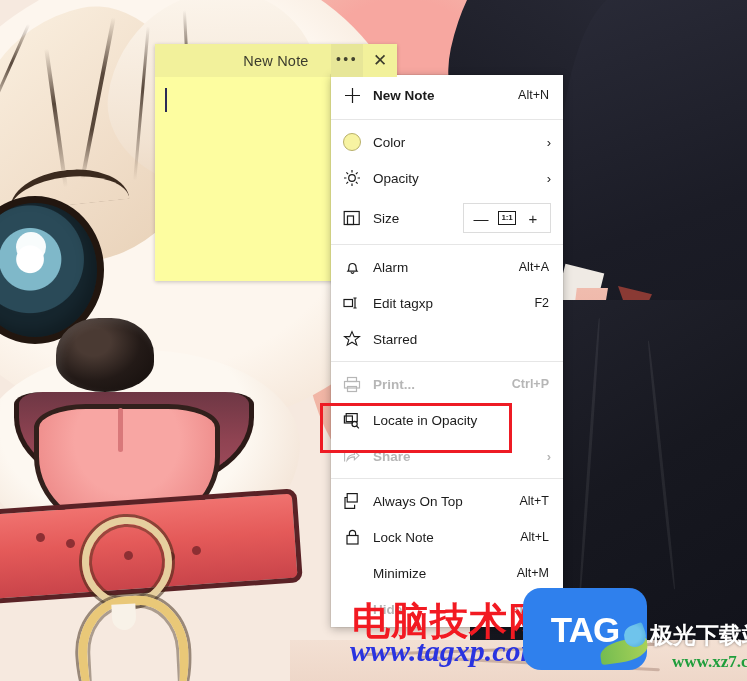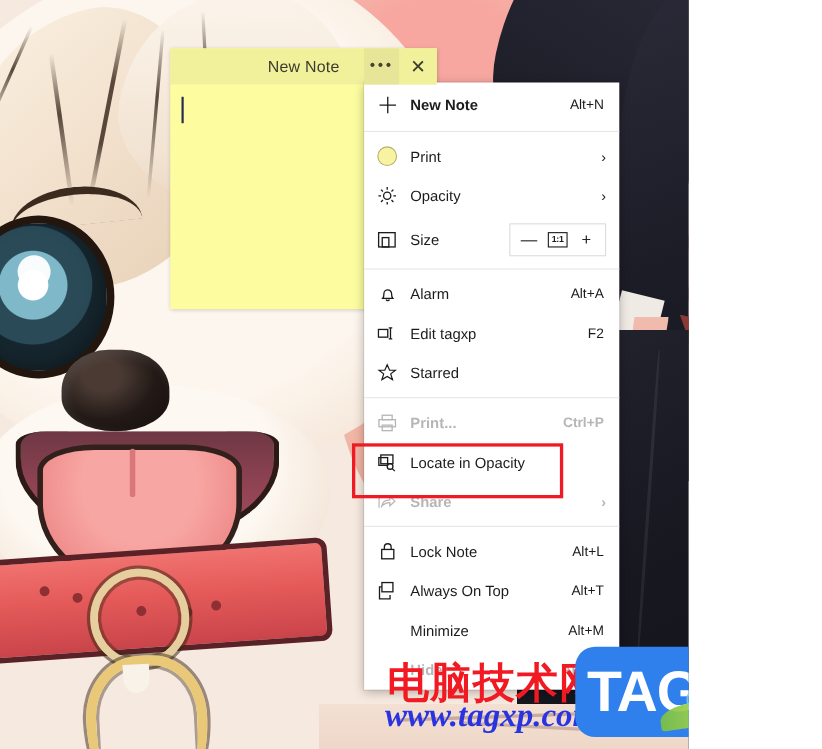--- a/index.html
+++ b/index.html
@@ -5,21 +5,21 @@
   html, body {
     margin: 0;
     padding: 0;
     background: #ffffff;
   }
   body {
     font-family: "Liberation Sans", sans-serif;
   }
   #screen {
     position: relative;
-    width: 626px;
+    width: 747px;
     height: 681px;
     overflow: hidden;
     background: #f6e9df;
   }
 
   
   .bg-layer {
     position: absolute;
     inset: 0;
     overflow: hidden;
@@ -474,21 +474,21 @@
     background: #2f80ed;
     border-radius: 18px;
     z-index: 9;
     display: flex;
     align-items: center;
     justify-content: center;
   }
   .wm-tag-text {
     color: #ffffff;
     font-family: "Liberation Sans", sans-serif;
-    font-size: 52px;
+    font-size: 35px;
     font-weight: bold;
     letter-spacing: -1px;
     line-height: 1;
   }
   .wm-jg {
     position: absolute;
     left: 624px; top: 620px;
     z-index: 9;
     display: flex;
     align-items: center;
@@ -610,21 +610,21 @@
       </span>
       <span class="mi-label">New Note</span>
       <span class="mi-accel">Alt+N</span>
     </div>
     <div class="sep"></div>
 
     <div class="mi">
       <span class="mi-icon">
           <span class="color-swatch"></span>
         </span>
-      <span class="mi-label">Print</span>
+      <span class="mi-label">Color</span>
       <span class="mi-chev">›</span>
     </div>
     <div class="mi">
       <span class="mi-icon">
         <svg width="18" height="18" viewBox="0 0 18 18">
           <circle cx="9" cy="9" r="3.3" stroke="#1b1b1b" stroke-width="1.2" fill="none"></circle>
           <g stroke="#1b1b1b" stroke-width="1.2">
             <path d="M9 1v2.4M9 14.6V17M1 9h2.4M14.6 9H17M3.4 3.4l1.7 1.7M12.9 12.9l1.7 1.7M14.6 3.4l-1.7 1.7M5.1 12.9l-1.7 1.7"></path>
           </g>
         </svg>
@@ -706,37 +706,37 @@
           <path d="M1.6 2.5v11M4 12.4c.6-4 3.4-5.8 7.4-5.9V3.4l4.6 4.2-4.6 4.2V8.9c-3.2 0-5.6 1.2-7.4 3.5z" stroke="#b6b6b6" stroke-width="1.1" fill="none"></path>
         </svg>
       </span>
       <span class="mi-label">Share</span>
       <span class="mi-chev">›</span>
     </div>
     <div class="sep"></div>
 
     <div class="mi">
       <span class="mi-icon">
+        <svg width="18" height="18" viewBox="0 0 18 18">
+          <rect x="4.2" y="1.6" width="10" height="8.4" stroke="#1b1b1b" stroke-width="1.2" fill="none"></rect>
+          <path d="M11.6 12.8v3.6H2V5.5h2.2" stroke="#1b1b1b" stroke-width="1.2" fill="none"></path>
+        </svg>
+      </span>
+      <span class="mi-label">Always On Top</span>
+      <span class="mi-accel">Alt+T</span>
+    </div>
+    <div class="mi">
+      <span class="mi-icon">
         <svg width="17" height="18" viewBox="0 0 17 18">
           <rect x="3" y="7.5" width="11" height="8.5" stroke="#1b1b1b" stroke-width="1.2" fill="none"></rect>
           <path d="M5.4 7.5V5.4a3.1 3.1 0 016.2 0v2.1" stroke="#1b1b1b" stroke-width="1.2" fill="none"></path>
         </svg>
       </span>
       <span class="mi-label">Lock Note</span>
       <span class="mi-accel">Alt+L</span>
-    </div>
-    <div class="mi">
-      <span class="mi-icon">
-        <svg width="18" height="18" viewBox="0 0 18 18">
-          <rect x="4.2" y="1.6" width="10" height="8.4" stroke="#1b1b1b" stroke-width="1.2" fill="none"></rect>
-          <path d="M11.6 12.8v3.6H2V5.5h2.2" stroke="#1b1b1b" stroke-width="1.2" fill="none"></path>
-        </svg>
-      </span>
-      <span class="mi-label">Always On Top</span>
-      <span class="mi-accel">Alt+T</span>
     </div>
     <div class="mi">
       <span class="mi-icon"></span>
       <span class="mi-label">Minimize</span>
       <span class="mi-accel">Alt+M</span>
     </div>
     <div class="mi disabled">
       <span class="mi-icon"></span>
       <span class="mi-label">Hide</span>
       <span class="mi-accel">Alt+F4</span>

